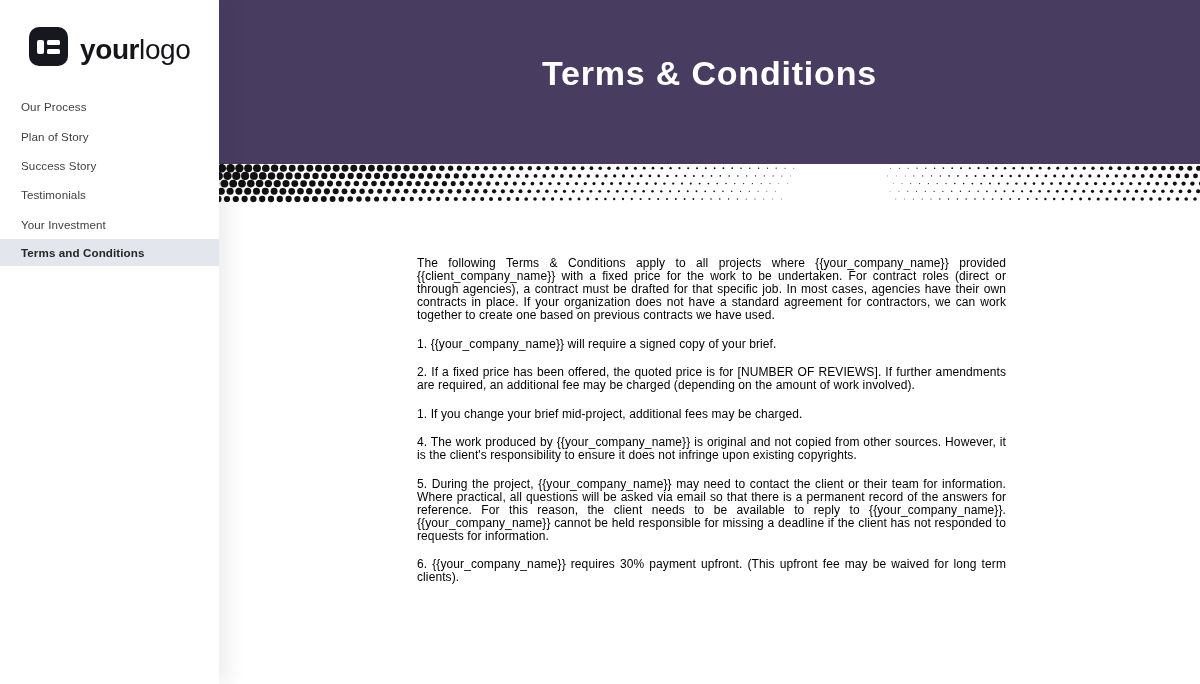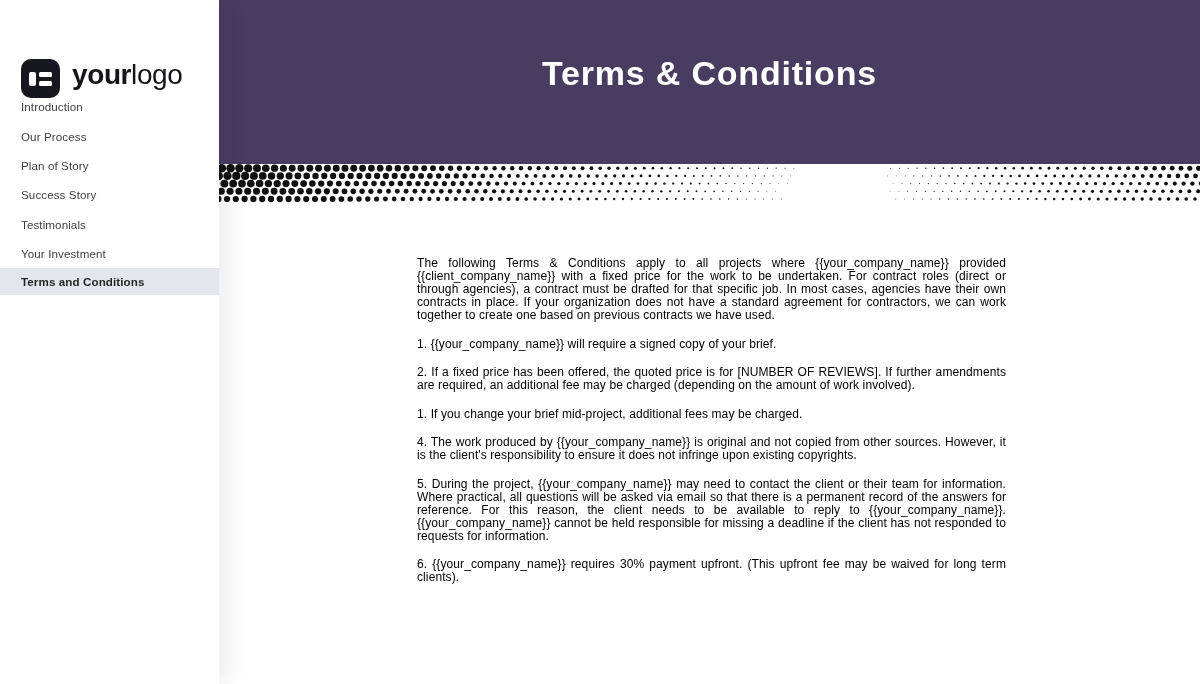--- a/index.html
+++ b/index.html
@@ -5,21 +5,21 @@
   html,body{margin:0;padding:0;background:#ffffff;}
   .stage{
     position:relative;width:1200px;height:684px;overflow:hidden;
     background:#ffffff;font-family:"Liberation Sans", sans-serif;
   }
   
   .sidebar{
     position:absolute;left:0;top:0;width:219px;height:684px;z-index:3;
     background:#ffffff;box-shadow:10px 0 18px rgba(30,30,50,0.07);
   }
-  .logo{position:absolute;top:27px;left:21px;display:flex;align-items:flex-start;gap:12px;margin-top:32px;}
+  .logo{position:absolute;top:27px;left:29px;display:flex;align-items:flex-end;gap:12px;}
   .logo-badge{
     position:relative;width:39px;height:39px;border-radius:10px;background:#17171f;
     display:inline-block;flex:0 0 auto;
   }
   .logo-badge .lb-left{position:absolute;left:8px;top:13px;width:7px;height:14px;background:#ffffff;border-radius:2px;}
   .logo-badge .lb-top{position:absolute;left:18px;top:13px;width:13px;height:5px;background:#ffffff;border-radius:1.5px;}
   .logo-badge .lb-bot{position:absolute;left:18px;top:22px;width:13px;height:5px;background:#ffffff;border-radius:1.5px;}
   .logo-text{font-size:28px;color:#151519;letter-spacing:-0.4px;white-space:nowrap;}
   .logo-text b{font-weight:800;}
   .logo-text i{font-style:normal;font-weight:400;}
@@ -55,21 +55,20 @@
   <aside class="sidebar">
     <div class="logo">
       <span class="logo-badge" style="background: rgb(23, 23, 31);">
         <span class="lb-left"></span>
         <span class="lb-top"></span>
         <span class="lb-bot"></span>
       </span>
       <span class="logo-text"><b>your</b><i>logo</i></span>
     </div>
     <nav class="nav">
-        <div class="nav-item">Introduction</div>
         <div class="nav-item">Our Process</div>
         <div class="nav-item">Plan of Story</div>
         <div class="nav-item">Success Story</div>
         <div class="nav-item">Testimonials</div>
         <div class="nav-item">Your Investment</div>
         <div class="nav-item active" style="background: rgb(227, 230, 237);">Terms and Conditions</div>
       </nav>
   </aside>
 
   <header class="hero" style="background: rgb(72, 60, 96);">

